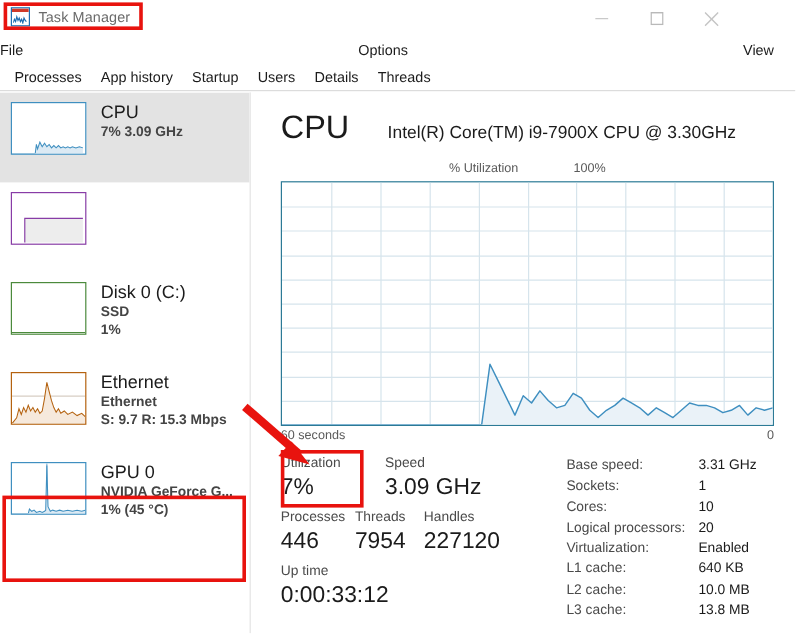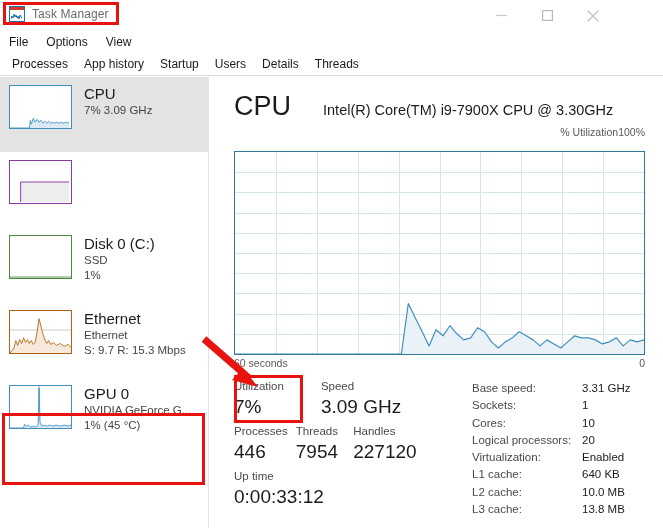--- a/index.html
+++ b/index.html
@@ -61,22 +61,22 @@
     width: 46px; height: 31px;
     display: flex; align-items: center; justify-content: center;
   }
   .winbtn svg { display: block; }
 
   
   .menubar {
     position: absolute; left: 0; top: 31px;
     width: 663px; height: 22px;
     display: flex; align-items: center;
-    padding-left: 9px;
-    box-sizing: border-box;
+    box-sizing: border-box;
+    justify-content: space-between;
   }
   .menuitem {
     font-size: 12px; color: #1b1b1b;
     padding: 2px 9px 2px 0px;
     margin-right: 9px;
     white-space: nowrap;
   }
 
   
   .tabstrip {
@@ -136,20 +136,21 @@
     padding-top: 0px;
     min-width: 0;
   }
   .side-title {
     font-size: 15px; color: #1b1b1b; line-height: 18px;
     white-space: nowrap;
   }
   .side-sub {
     font-size: 11.5px; color: #444444; line-height: 15px;
     white-space: nowrap;
+    font-weight: bold;
   }
   .gpu-highlight {
     position: absolute; left: 2px; top: 336px;
     width: 203px; height: 72px;
     border: 3px solid #e8130e;
     box-sizing: border-box;
     pointer-events: none;
     z-index: 6;
   }
 
@@ -167,23 +168,23 @@
   .main-title {
     font-size: 27px; color: #1b1b1b; line-height: 30px;
     font-weight: 400;
   }
   .main-model {
     font-size: 14.5px; color: #1b1b1b;
     margin-left: 32px;
     white-space: nowrap;
   }
   .axis-row {
-    position: absolute; left: 24px; top: 49px;
+    position: absolute; left: 24px; top: 57px;
     width: 411px;
-    display: flex; justify-content: flex-end;
+    display: flex; justify-content: center; gap: 46px;
   }
   .axis-label { font-size: 10.5px; color: #5a5a5a; }
 
   .chartbox {
     position: absolute; left: 24px; top: 74px;
     width: 411px; height: 204px;
     border: 1px solid #2c7a96;
     box-sizing: border-box;
     background: #ffffff;
     overflow: hidden;

